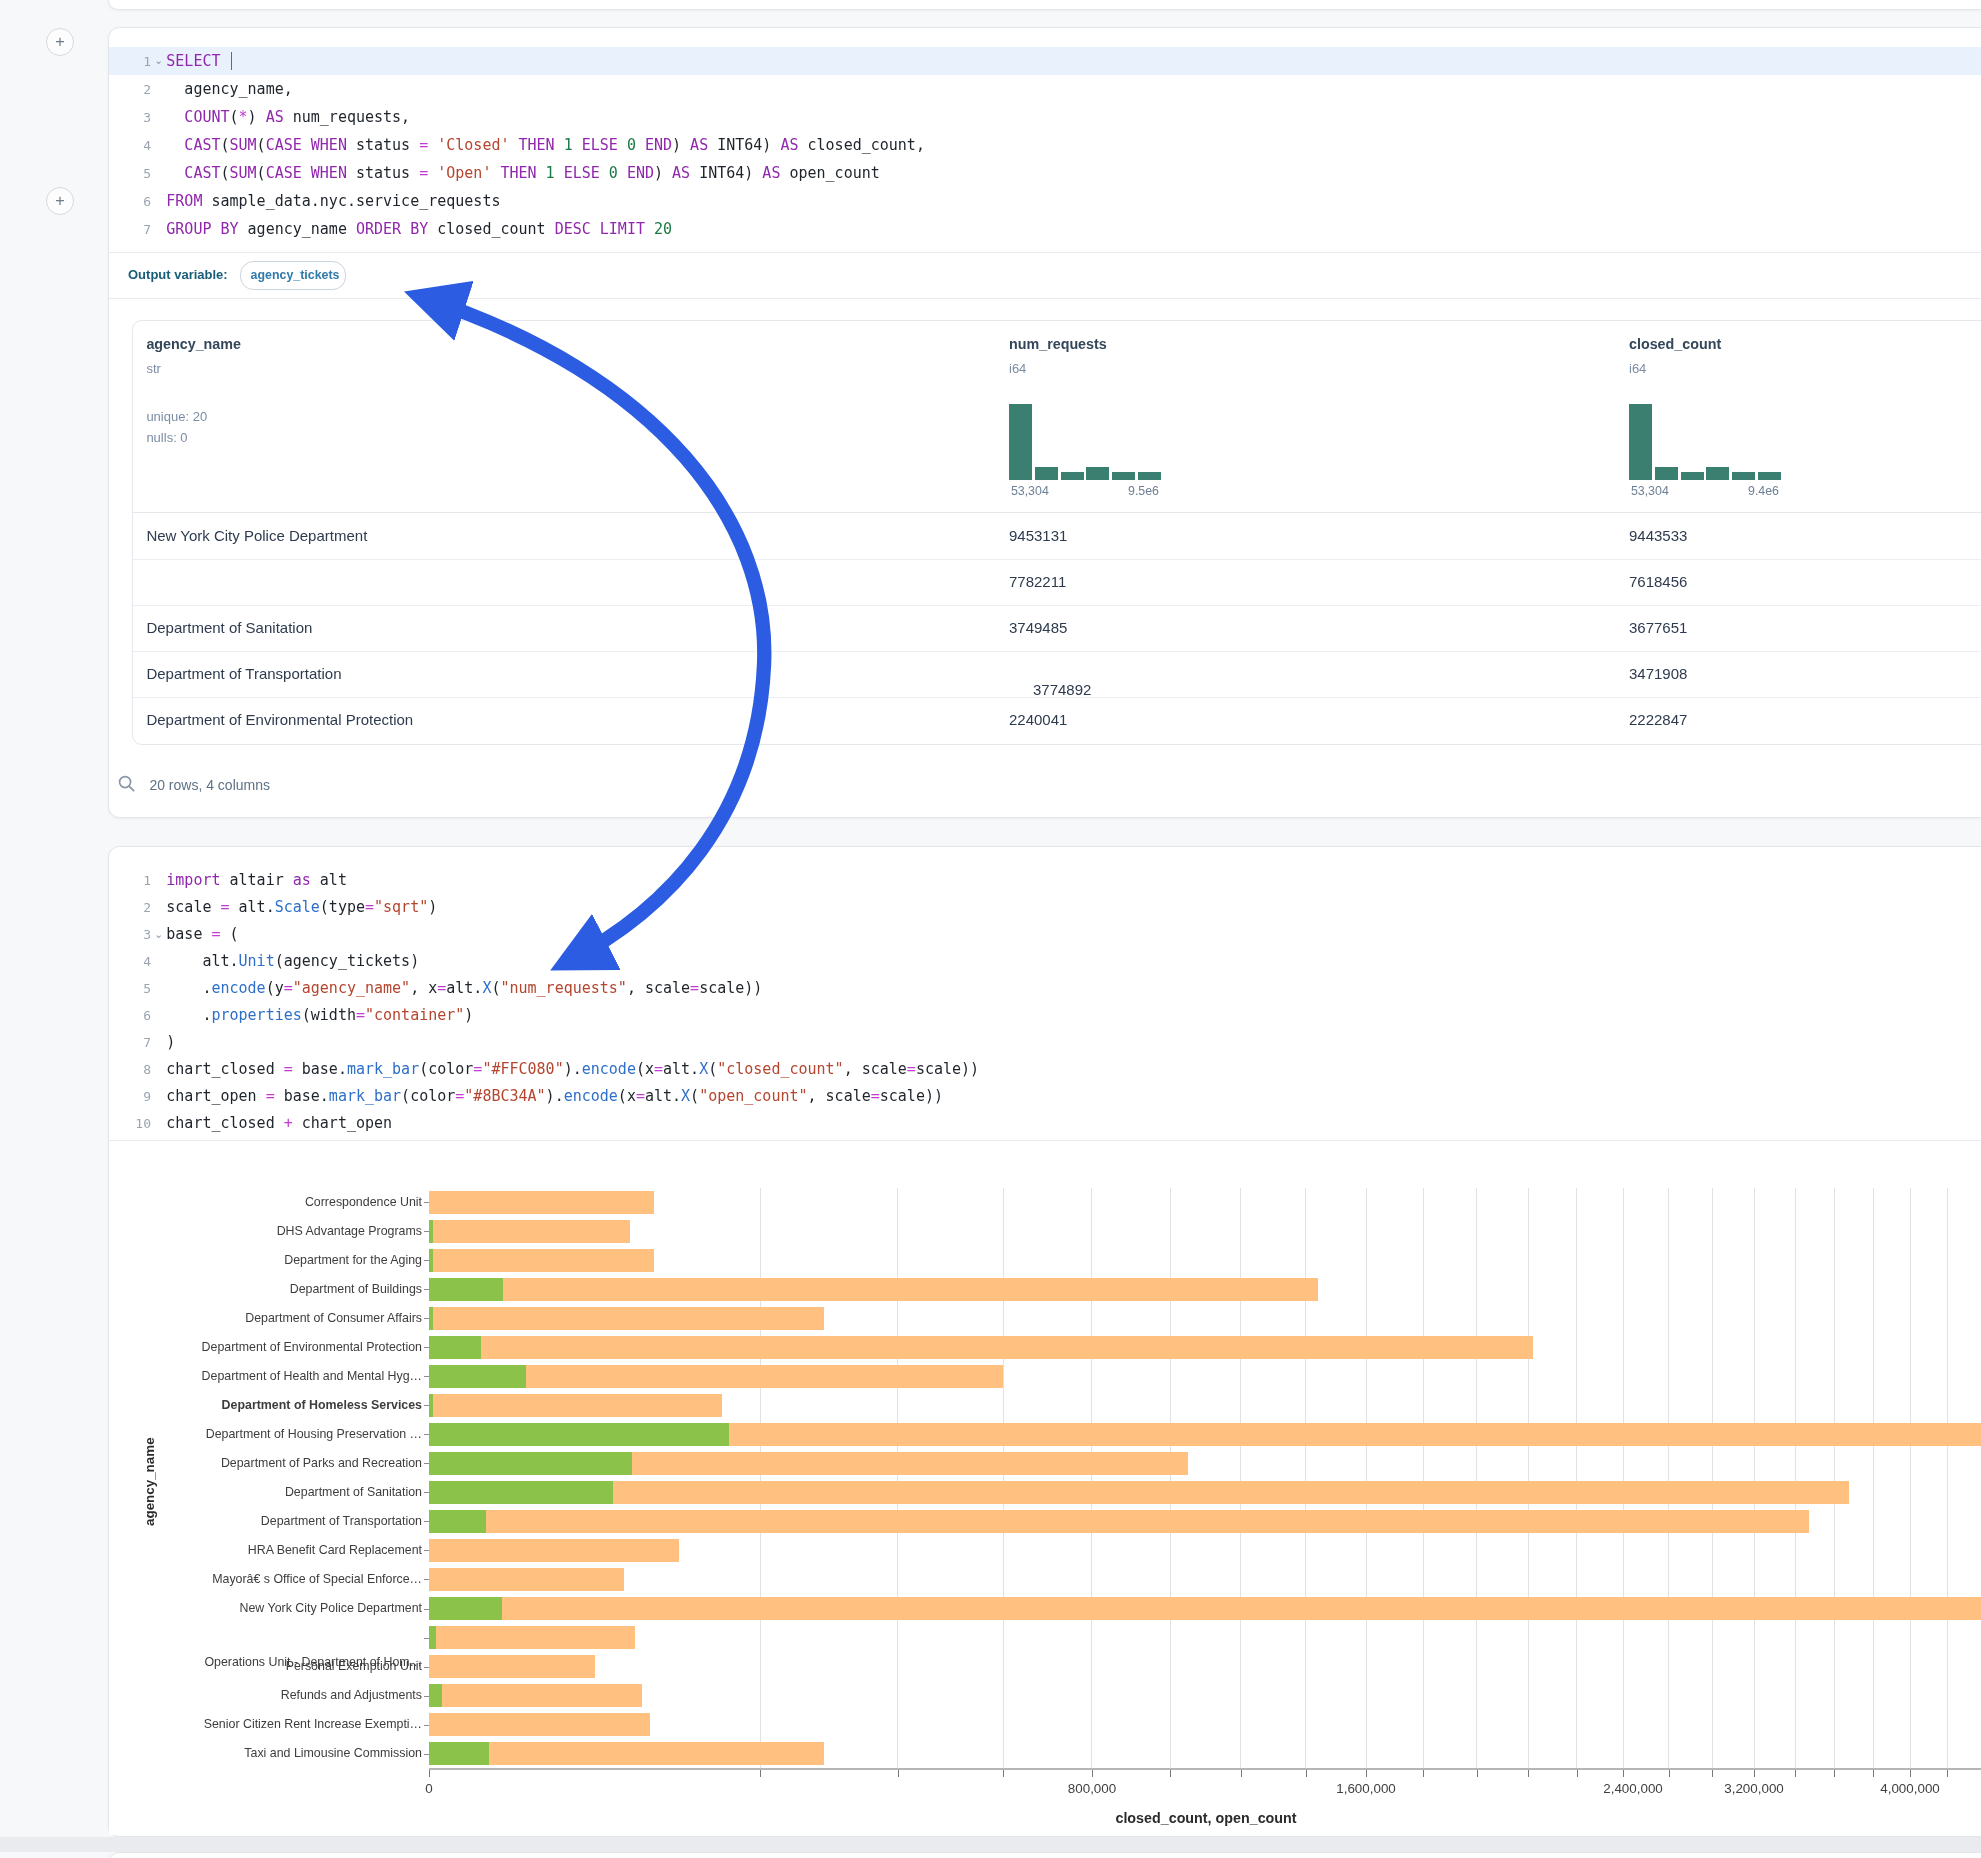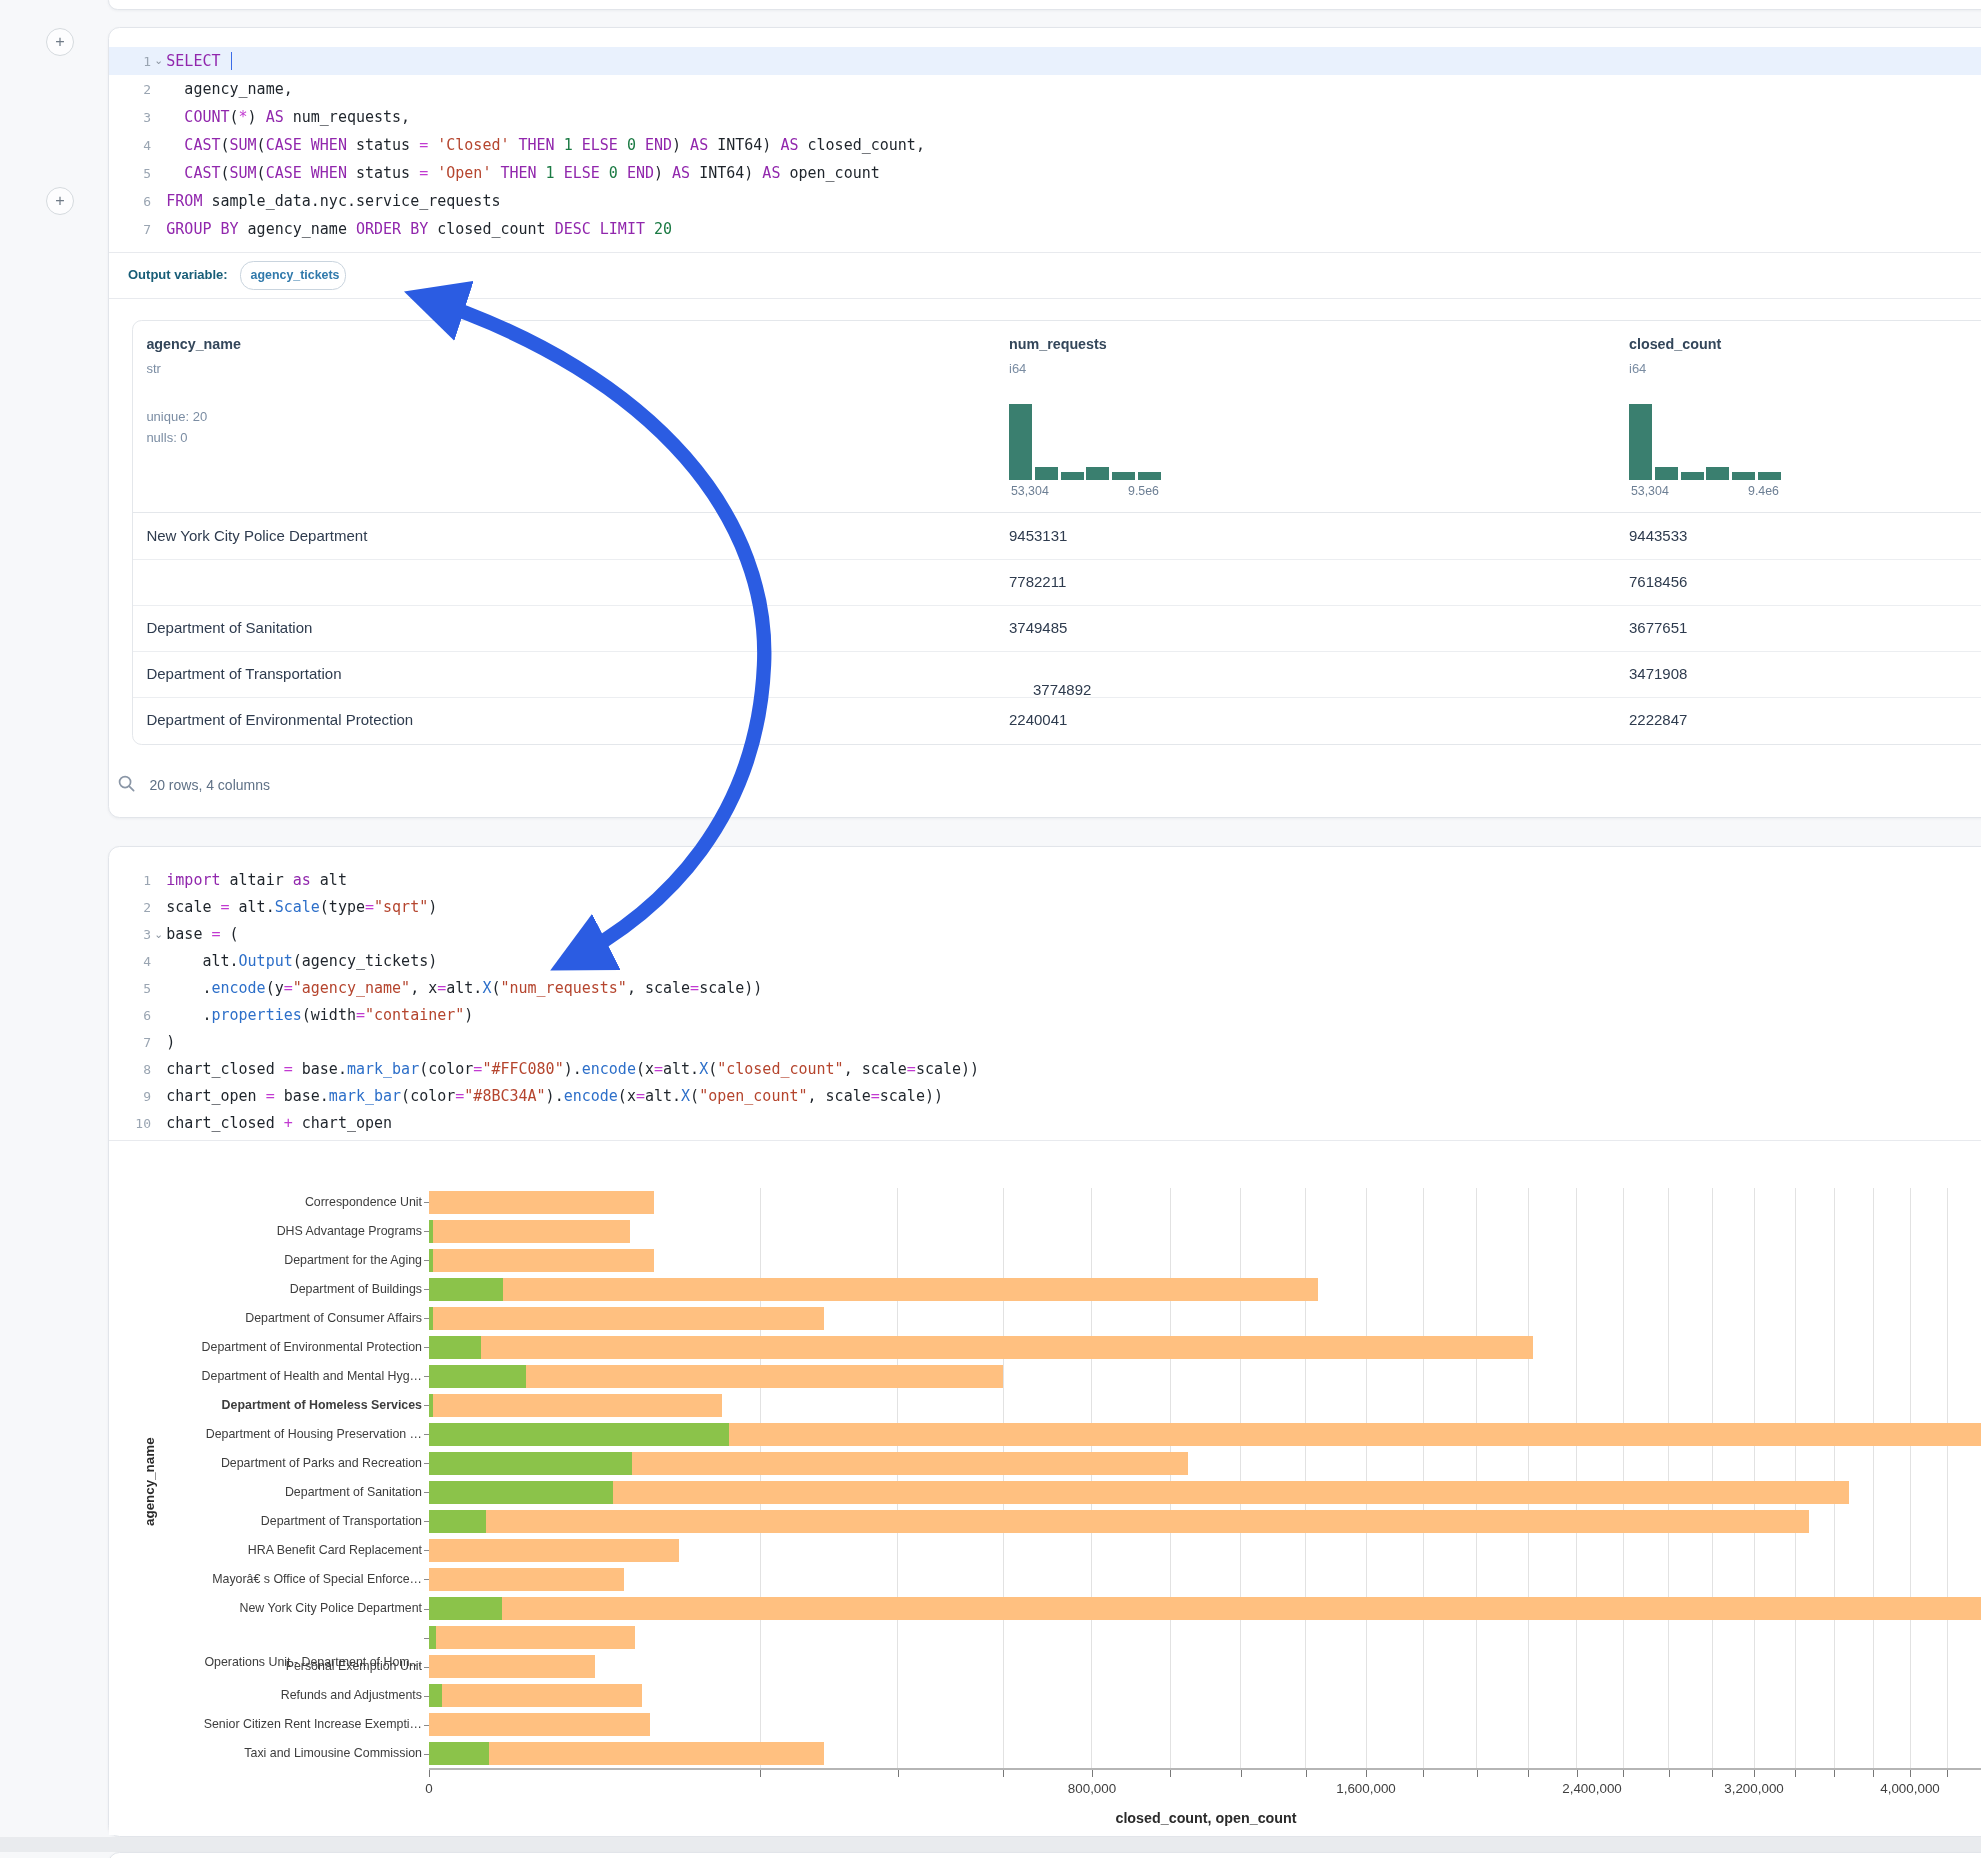--- a/index.html
+++ b/index.html
@@ -160,21 +160,21 @@
     </svg>
     <span>20 rows, 4 columns</span>
   </div>
 </div>
 
 <div class="card" style="left:108px;top:846px;width:1893px;height:989px;">
   <div class="code-block" id="py-code" style="top:20px;">
       <div class="code-line" style="height: 27px;"><span class="gutter">1</span><span class="fold"></span><span class="code-text"><span class="t-k">import</span><span> altair </span><span class="t-k">as</span><span> alt</span></span></div>
       <div class="code-line" style="height: 27px;"><span class="gutter">2</span><span class="fold"></span><span class="code-text"><span>scale </span><span class="t-o">=</span><span> alt.</span><span class="t-f">Scale</span><span>(type</span><span class="t-o">=</span><span class="t-s">"sqrt"</span><span>)</span></span></div>
       <div class="code-line" style="height: 27px;"><span class="gutter">3</span><span class="fold">⌄</span><span class="code-text"><span>base </span><span class="t-o">=</span><span> (</span></span></div>
-      <div class="code-line" style="height: 27px;"><span class="gutter">4</span><span class="fold"></span><span class="code-text"><span>    alt.</span><span class="t-f">Output</span><span>(agency_tickets)</span></span></div>
+      <div class="code-line" style="height: 27px;"><span class="gutter">4</span><span class="fold"></span><span class="code-text"><span>    alt.</span><span class="t-f">Unit</span><span>(agency_tickets)</span></span></div>
       <div class="code-line" style="height: 27px;"><span class="gutter">5</span><span class="fold"></span><span class="code-text"><span>    .</span><span class="t-f">encode</span><span>(y</span><span class="t-o">=</span><span class="t-s">"agency_name"</span><span>, x</span><span class="t-o">=</span><span>alt.</span><span class="t-f">X</span><span>(</span><span class="t-s">"num_requests"</span><span>, scale</span><span class="t-o">=</span><span>scale))</span></span></div>
       <div class="code-line" style="height: 27px;"><span class="gutter">6</span><span class="fold"></span><span class="code-text"><span>    .</span><span class="t-f">properties</span><span>(width</span><span class="t-o">=</span><span class="t-s">"container"</span><span>)</span></span></div>
       <div class="code-line" style="height: 27px;"><span class="gutter">7</span><span class="fold"></span><span class="code-text"><span>)</span></span></div>
       <div class="code-line" style="height: 27px;"><span class="gutter">8</span><span class="fold"></span><span class="code-text"><span>chart_closed </span><span class="t-o">=</span><span> base.</span><span class="t-f">mark_bar</span><span>(color</span><span class="t-o">=</span><span class="t-s">"#FFC080"</span><span>).</span><span class="t-f">encode</span><span>(x</span><span class="t-o">=</span><span>alt.</span><span class="t-f">X</span><span>(</span><span class="t-s">"closed_count"</span><span>, scale</span><span class="t-o">=</span><span>scale))</span></span></div>
       <div class="code-line" style="height: 27px;"><span class="gutter">9</span><span class="fold"></span><span class="code-text"><span>chart_open </span><span class="t-o">=</span><span> base.</span><span class="t-f">mark_bar</span><span>(color</span><span class="t-o">=</span><span class="t-s">"#8BC34A"</span><span>).</span><span class="t-f">encode</span><span>(x</span><span class="t-o">=</span><span>alt.</span><span class="t-f">X</span><span>(</span><span class="t-s">"open_count"</span><span>, scale</span><span class="t-o">=</span><span>scale))</span></span></div>
       <div class="code-line" style="height: 27px;"><span class="gutter">10</span><span class="fold"></span><span class="code-text"><span>chart_closed </span><span class="t-o">+</span><span> chart_open</span></span></div>
     </div>
   <div class="divider" style="top:293px;"></div>
   <div class="chart" id="chart" style="left:0;top:294px;width:1874px;height:694px;">
       <div class="plot" style="left: 320px; top: 47px; width: 1553px; height: 580px;">
@@ -294,21 +294,21 @@
       <div class="xtick" style="left: 1603px; top: 629px;"></div>
       <div class="xtick" style="left: 1645px; top: 629px;"></div>
       <div class="xtick" style="left: 1686px; top: 629px;"></div>
       <div class="xtick" style="left: 1725px; top: 629px;"></div>
       <div class="xtick" style="left: 1764px; top: 629px;"></div>
       <div class="xtick" style="left: 1801px; top: 629px;"></div>
       <div class="xtick" style="left: 1838px; top: 629px;"></div>
       <div class="xlab" style="left: 320px; top: 640px;">0</div>
       <div class="xlab" style="left: 983px; top: 640px;">800,000</div>
       <div class="xlab" style="left: 1257px; top: 640px;">1,600,000</div>
-      <div class="xlab" style="left: 1483px; top: 640px;">2,400,000</div>
+      <div class="xlab" style="left: 1524px; top: 640px;">2,400,000</div>
       <div class="xlab" style="left: 1645px; top: 640px;">3,200,000</div>
       <div class="xlab" style="left: 1801px; top: 640px;">4,000,000</div>
       <div class="xtitle" style="left: 1097px; top: 669px;">closed_count, open_count</div>
       <div class="ytitle" style="left: 32.5px; top: 385px;">agency_name</div>
     </div>
 </div>
 
 <div class="bottom-band"></div>
 <div class="card next-card"></div>
 

